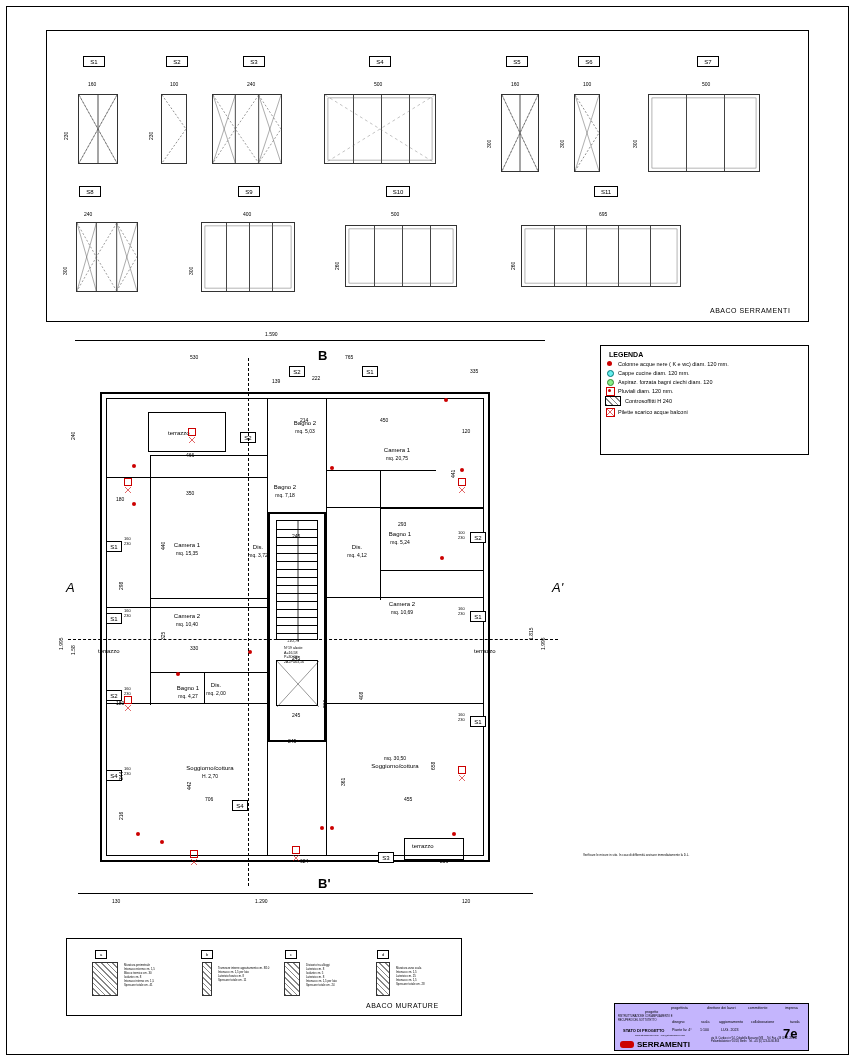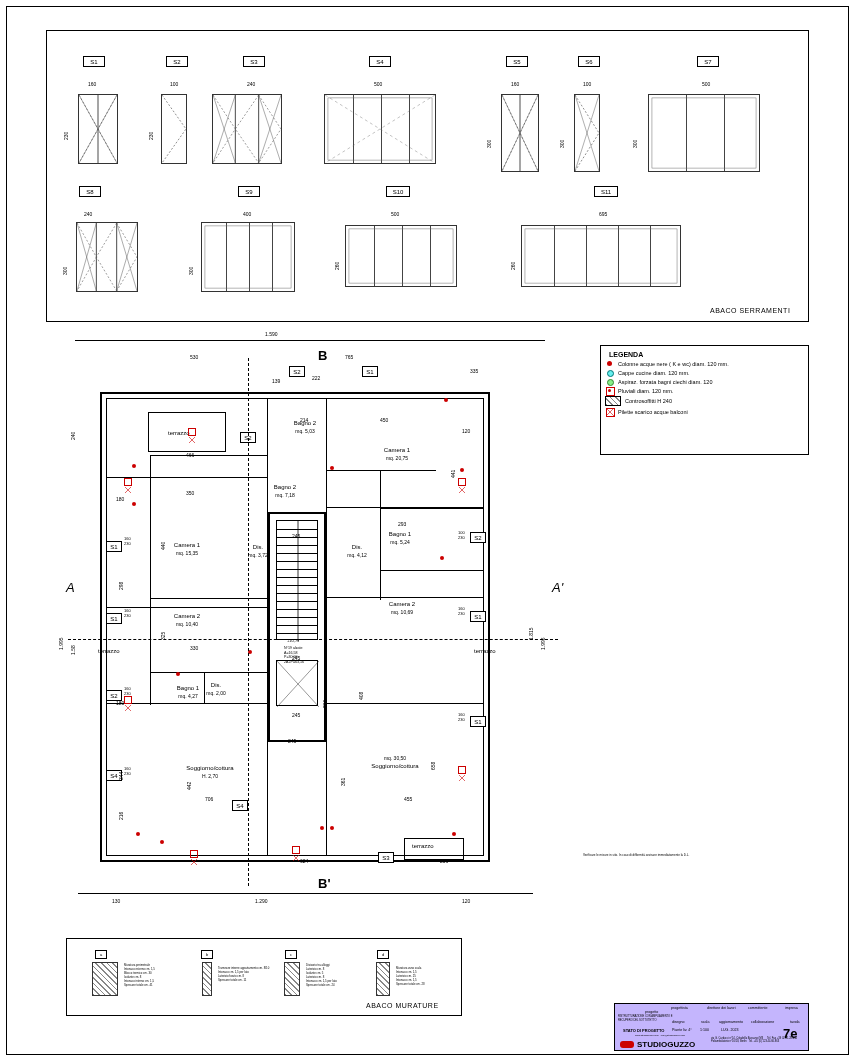--- a/index.html
+++ b/index.html
@@ -534,17 +534,17 @@
     <div class="cell" style="left:104px;top:16px;">aggiornamento</div>
     <div class="cell" style="left:136px;top:16px;">collaborazione</div>
     <div class="cell" style="left:175px;top:16px;">tavola</div>
     <div class="cell" style="left:57px;top:24px;">Piante liv. 4°</div>
     <div class="cell" style="left:85px;top:24px;">1:100</div>
     <div class="cell" style="left:106px;top:24px;">LUG. 2023</div>
     <div class="cell" style="left:168px;top:22px;font-size:13px;font-weight:bold;">7e</div>
     <div class="cell" style="left:96px;top:33px;white-space:pre;line-height:3.4px;font-size:2.6px;">via G. Carducci n°14, Cittadella Bassano (MI)
 Poliambulatorio n°16/18, Berlin   Tel. +45 (0) 123.44.66.863</div>
     <div class="cell" style="left:152px;top:33px;font-size:2.6px;">Tel. Fax +39 02.61.28.454</div>
-    <div class="cell" style="left:22px;top:36px;font-size:8px;font-weight:bold;">STUDIOGUZZO</div>
+    <div class="cell" style="left:22px;top:36px;font-size:8px;font-weight:bold;">SERRAMENTI</div>
     <div class="cell" style="left:20px;top:30px;font-size:2.4px;">www.studioguzzo.com - info@studioguzzo.com</div>
     <span style="position:absolute;left:5px;top:37px;width:14px;height:7px;background:#c00;border-radius:3px;"></span>
   </div>
 </div>
 
 </body></html>

